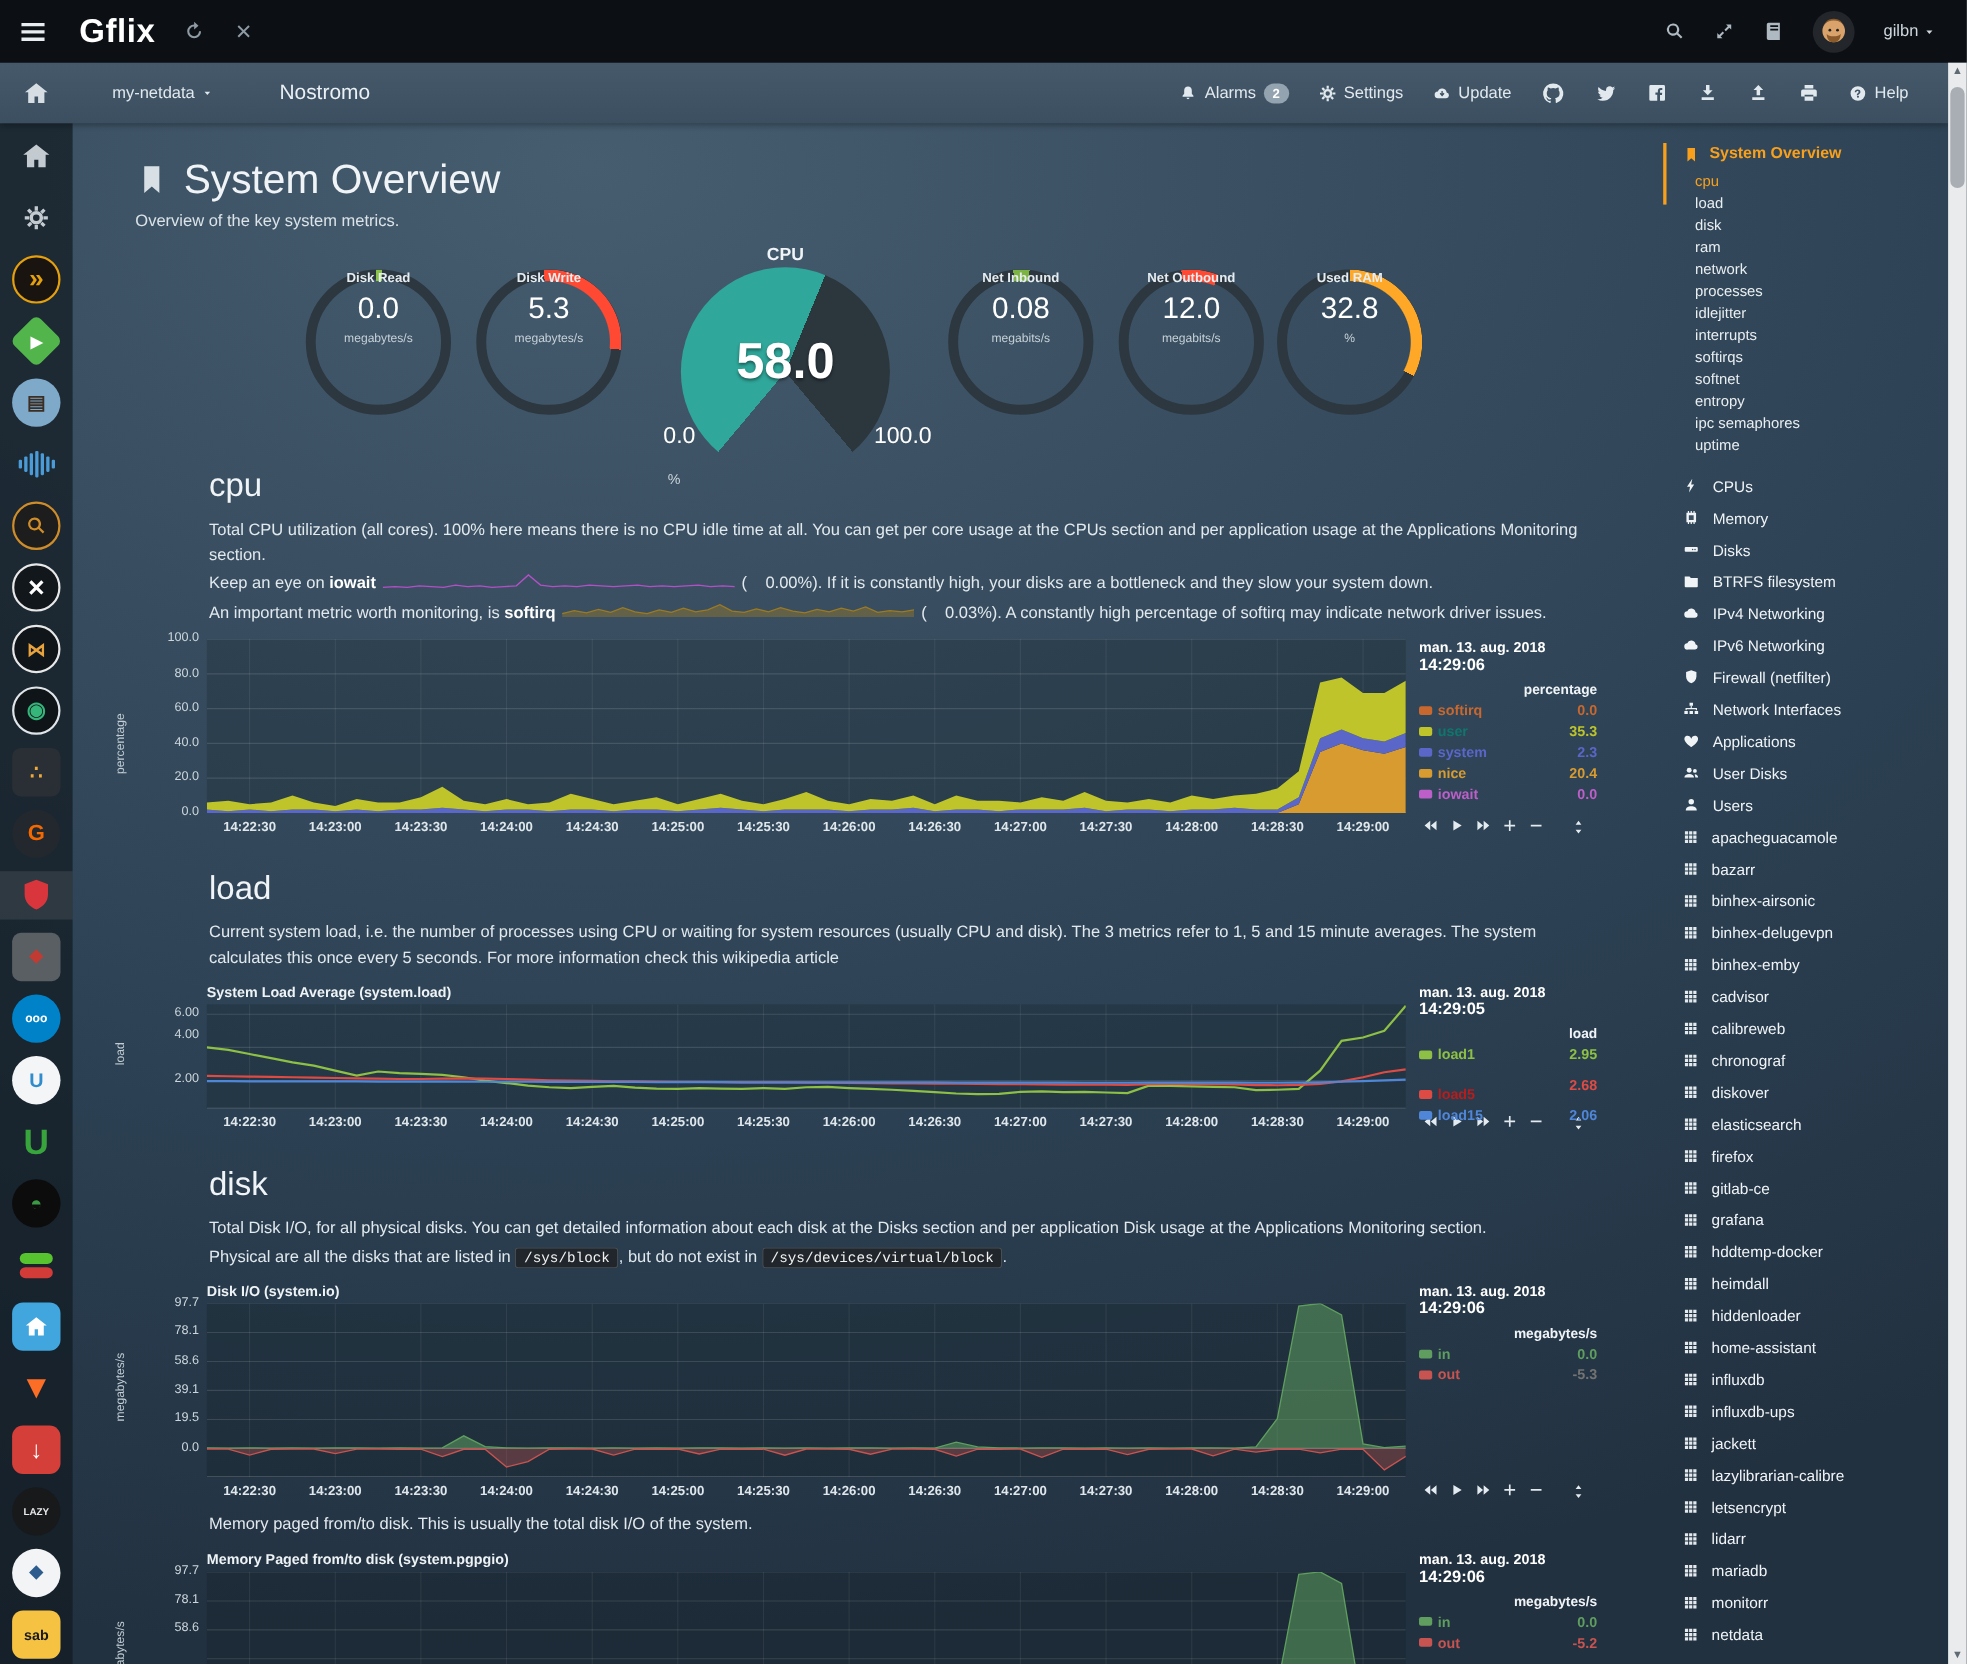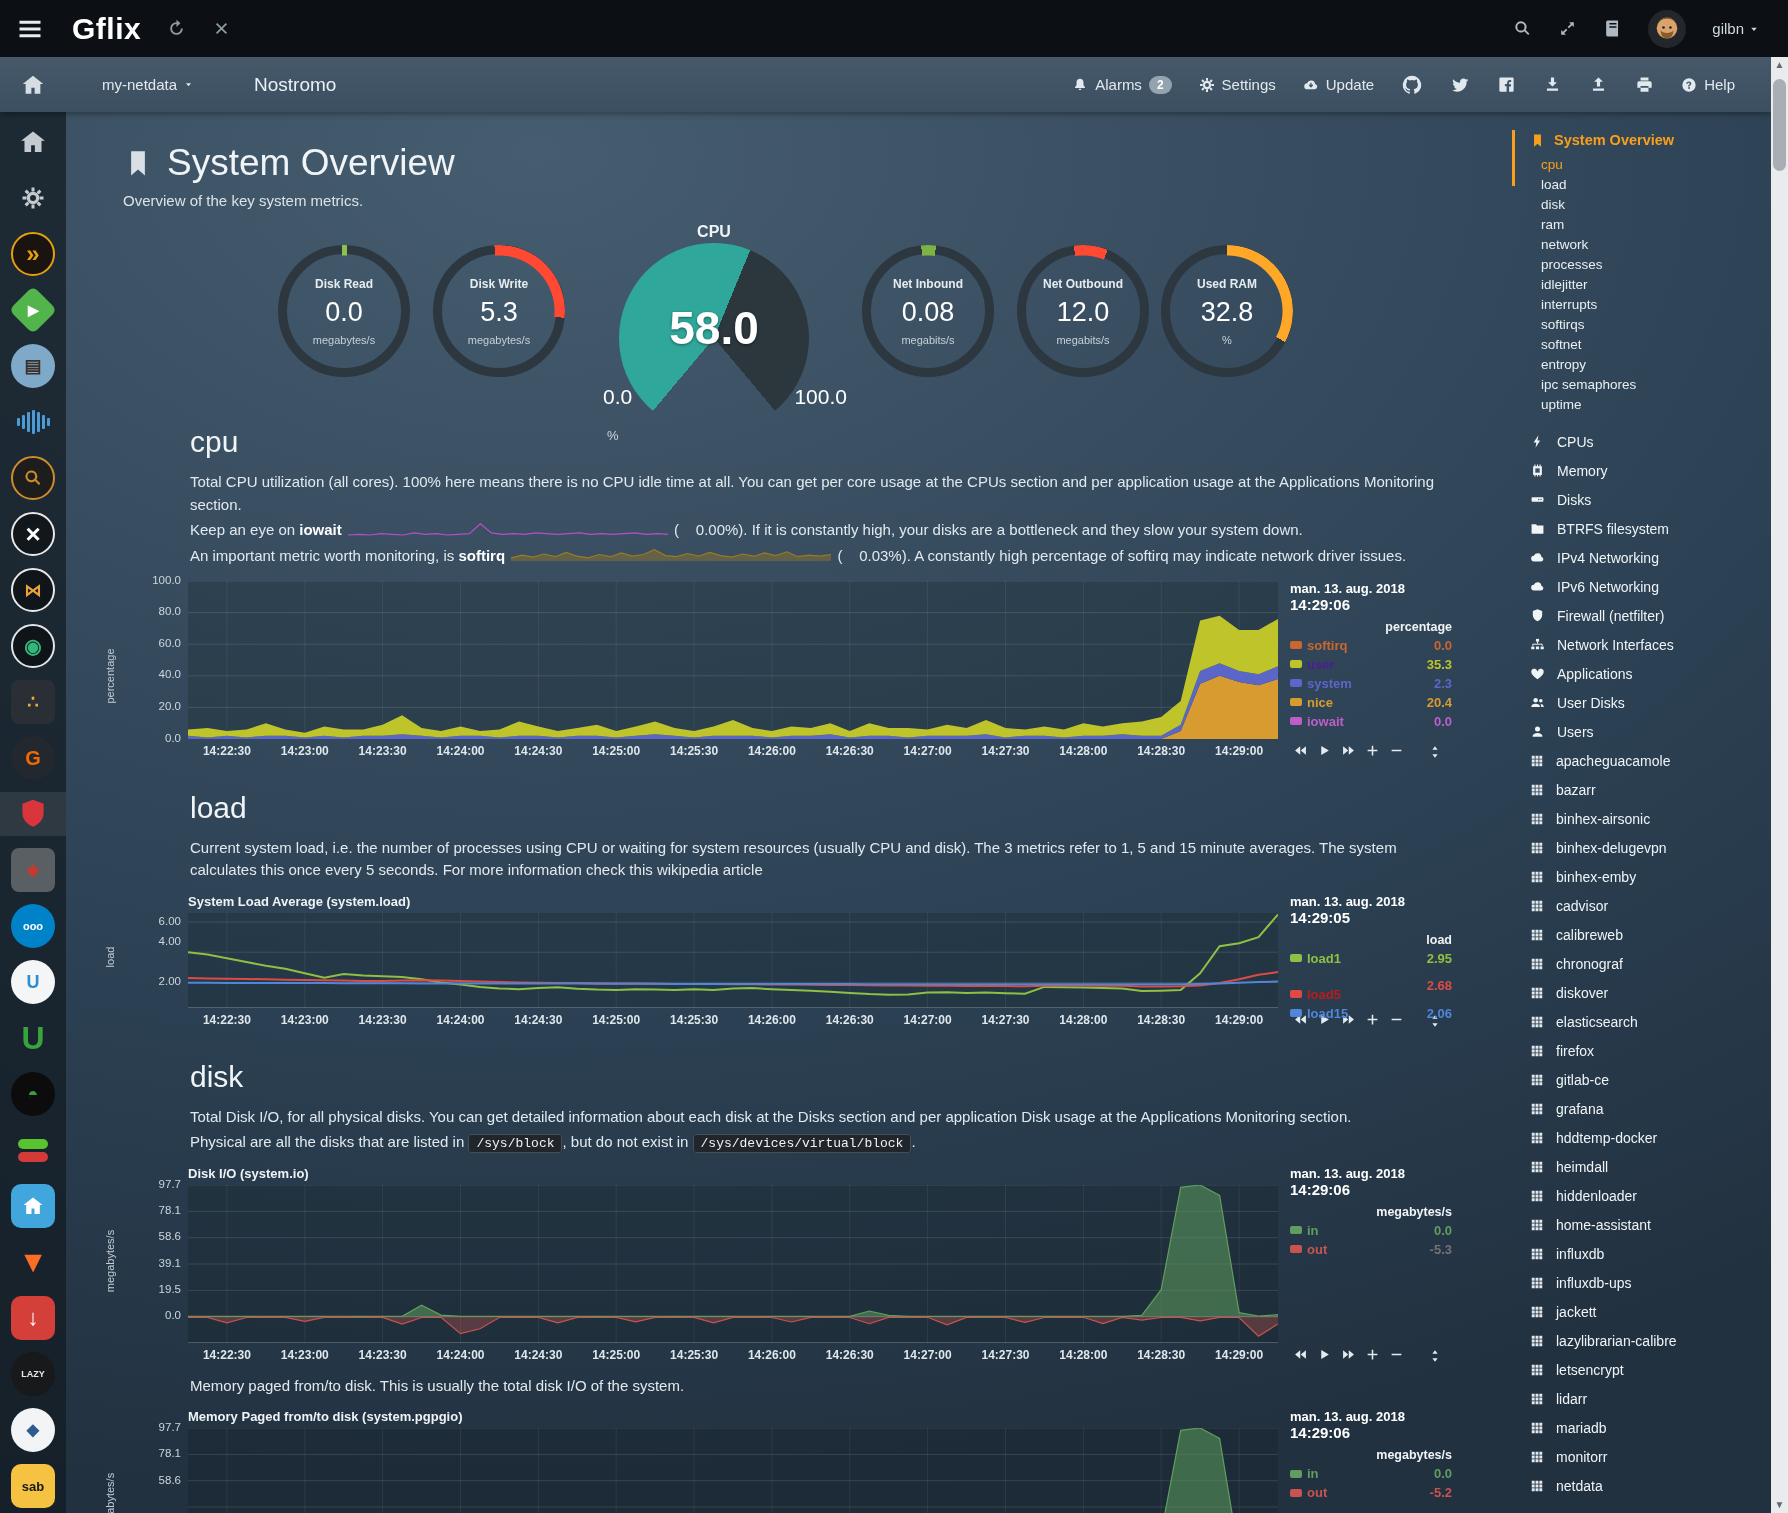--- a/index.html
+++ b/index.html
@@ -53,21 +53,21 @@
   .page-head h1 { font-size:37px; font-weight:normal; color:#f0f4f7; }
   .subtitle { font-size:15px; color:#dbe3e9; margin-top:8px; }
 
   .gauges { display:flex; align-items:flex-start; margin-top:36px; height:150px; }
   .gauge { position:relative; }
   .ring { width:132px; height:132px; border-radius:50%; }
   .ring::before { content:""; position:absolute; inset:0; border-radius:50%; border:9px solid #2c3娃740; border:9px solid #2c3740; }
   .ring .arc { position:absolute; inset:0; border-radius:50%;
     -webkit-mask:radial-gradient(farthest-side, transparent calc(100% - 11px), #000 calc(100% - 10px));
     mask:radial-gradient(farthest-side, transparent calc(100% - 11px), #000 calc(100% - 10px)); }
-  .gtxt { position:absolute; inset:0; display:flex; flex-direction:column; align-items:center; justify-content:center; text-align:center; }
+  .gtxt { position:absolute; inset:0; display:flex; flex-direction:column; align-items:center; text-align:center; }
   .glab { font-size:12px; font-weight:bold; color:#e6edf1; margin-bottom:6px; }
   .gval { font-size:27px; color:#ffffff; }
   .gunit { font-size:11px; color:#c6d0d7; margin-top:6px; }
   .g1 { margin-left:155px; } .g2 { margin-left:23px; } .g3 { margin-left:34px; margin-top:-22px; }
   .g4 { margin-left:33px; } .g5 { margin-left:23px; } .g6 { margin-left:12px; }
   .dialwrap { width:230px; text-align:center; }
   .dlab { font-size:16px; font-weight:bold; color:#f0f4f7; margin-bottom:2px; }
   .dial { width:190px; height:190px; margin:0 auto; border-radius:50%; position:relative; }
   .dval { position:absolute; left:0; right:0; top:58px; text-align:center; font-size:46px; font-weight:bold; color:#fff; text-shadow:0 1px 3px rgba(0,0,0,.45); }
   .dmin { position:absolute; left:-16px; bottom:24px; font-size:21px; color:#fff; }
@@ -650,21 +650,21 @@
           <div class="lg-time">14:29:06</div>
           <div class="lg-unit">percentage</div>
           <div class="lg-row">
             <div class="lg-nm" style="color: rgb(200, 104, 46);">
               <span class="lg-sw" style="background: rgb(200, 104, 46);"></span>
               <span>softirq</span>
             </div>
             <div class="lg-val" style="color: rgb(200, 104, 46);">0.0</div>
           </div>
           <div class="lg-row">
-            <div class="lg-nm" style="color: #4c1d95;">
+            <div class="lg-nm" style="color: #0f766e;">
               <span class="lg-sw" style="background: rgb(190, 196, 42);"></span>
               <span>user</span>
             </div>
             <div class="lg-val" style="color: rgb(190, 196, 42);">35.3</div>
           </div>
           <div class="lg-row">
             <div class="lg-nm" style="color: rgb(90, 102, 200);">
               <span class="lg-sw" style="background: rgb(90, 102, 200);"></span>
               <span>system</span>
             </div>

